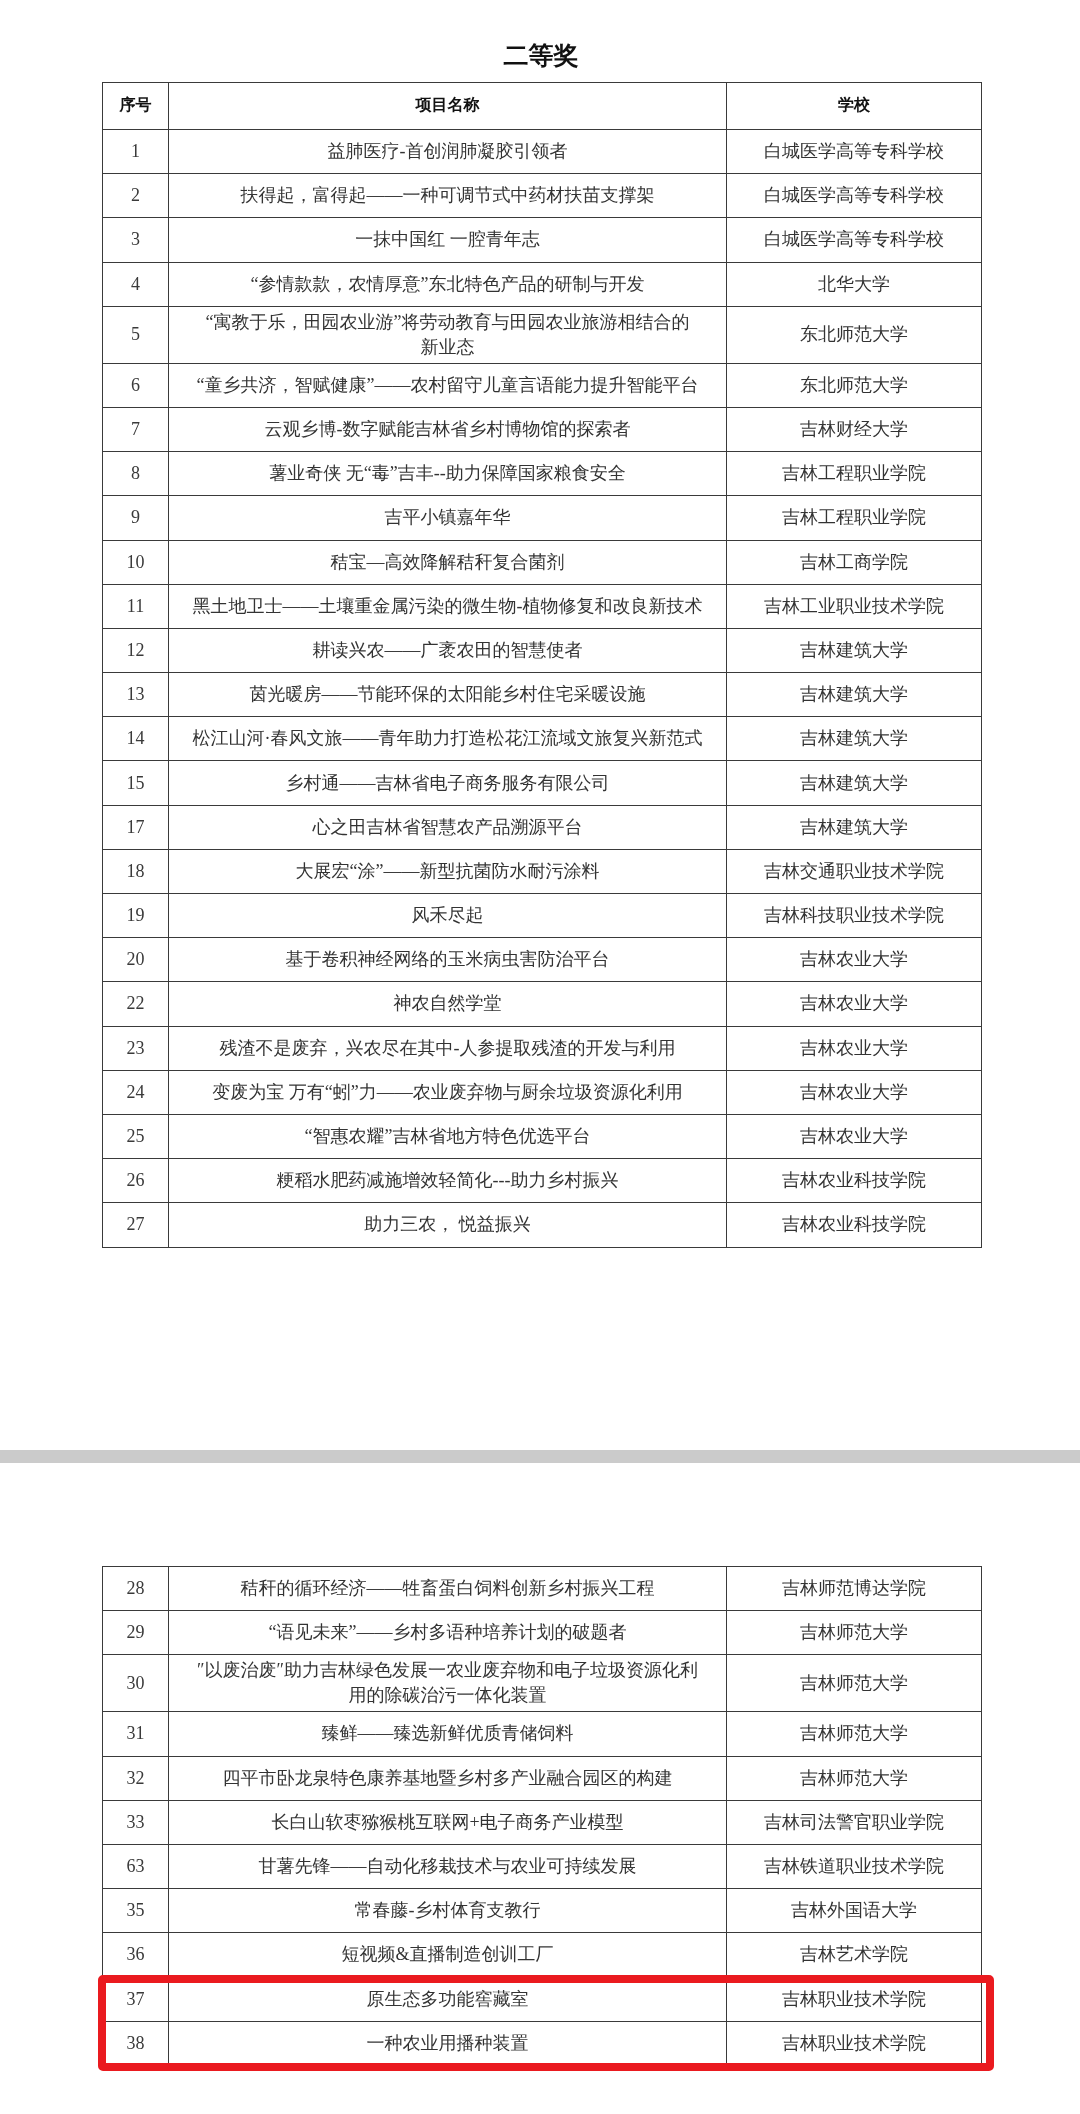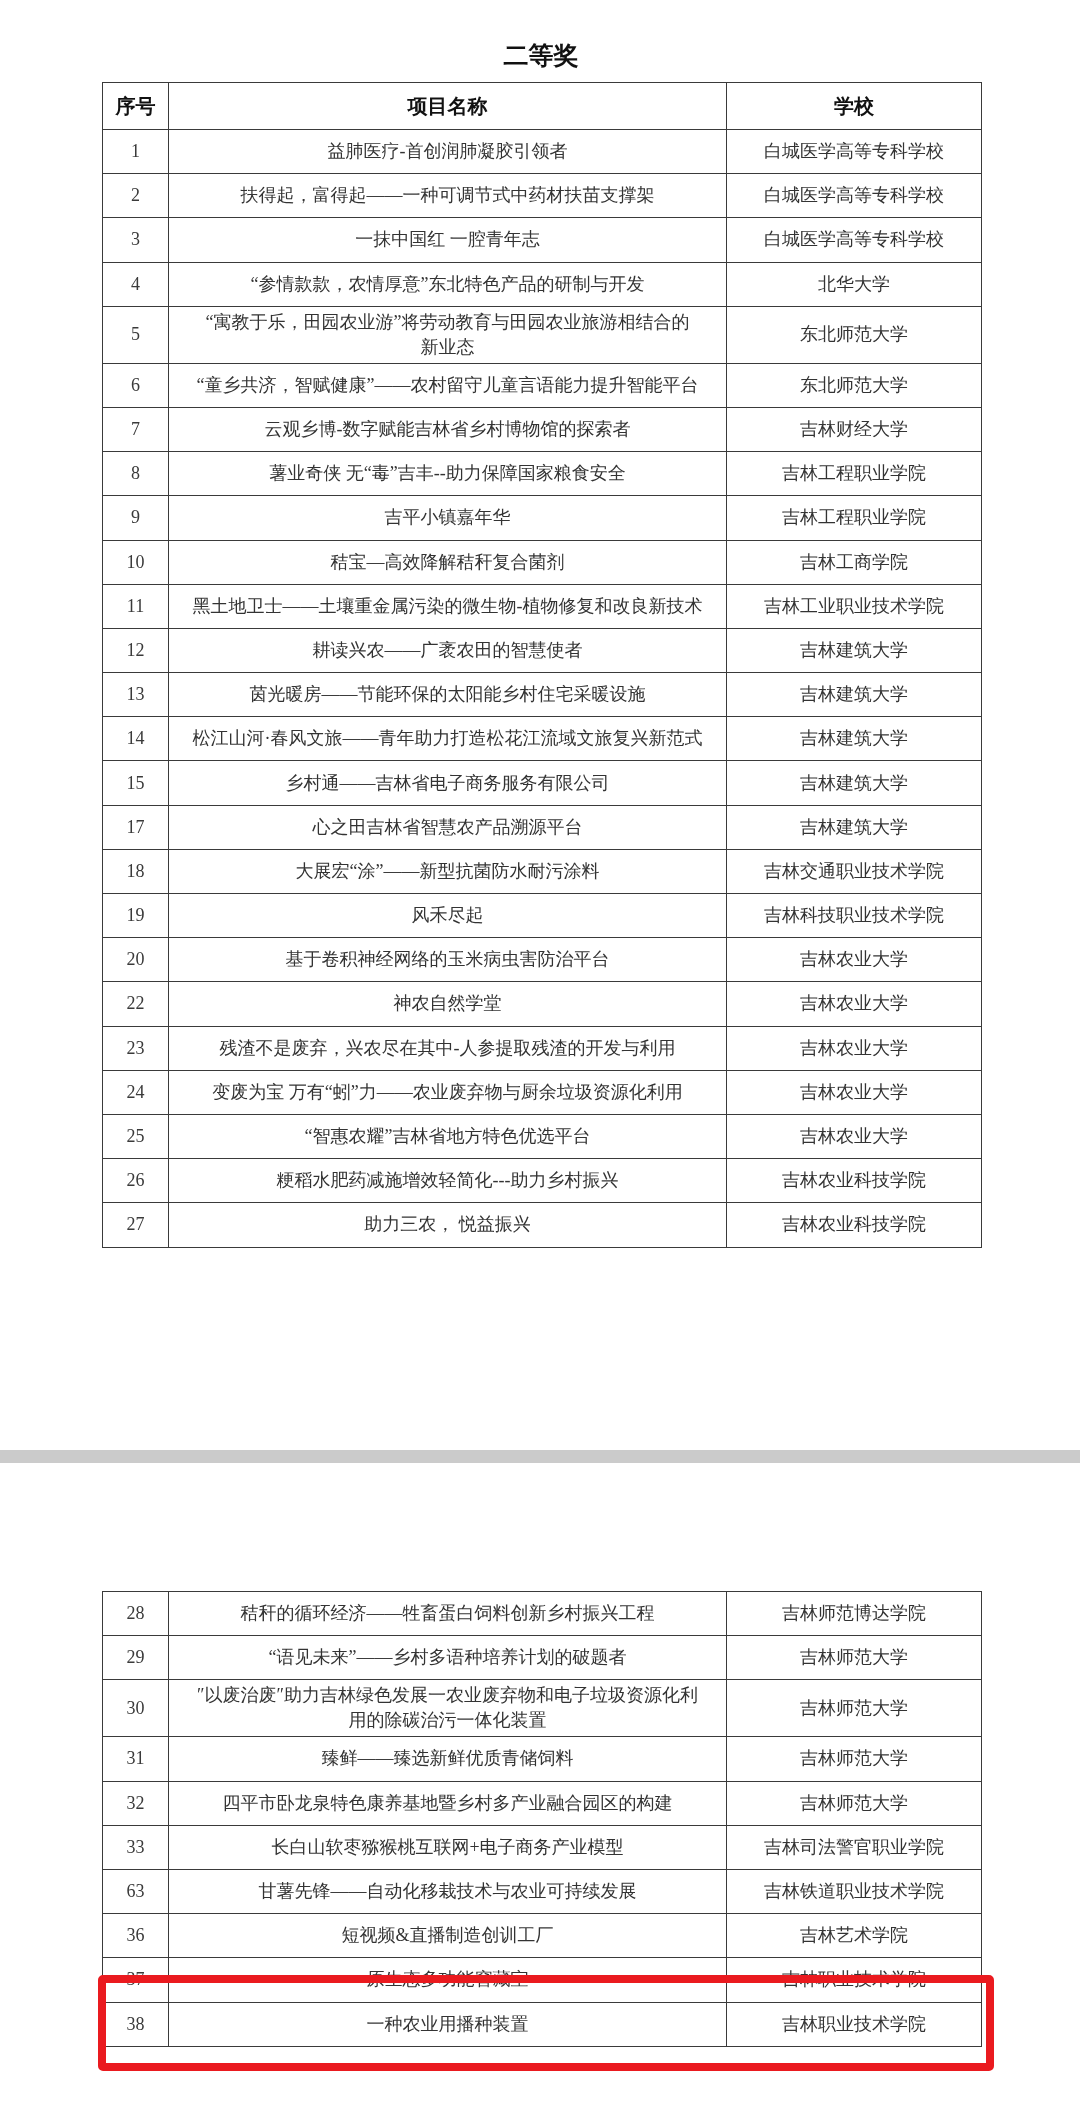--- a/index.html
+++ b/index.html
@@ -36,36 +36,36 @@
       border: 1.5px solid #3a3a3a;
       padding: 3px 6px;
       text-align: center;
       vertical-align: middle;
       white-space: pre;
       line-height: 25px;
       font-size: 18px;
       overflow: visible;
     }
     .award-table th {
-      font-family: Liberation Sans, sans-serif;
+      font-family: Liberation Mono, monospace;
       font-weight: bold;
-      font-size: 20px;
+      font-size: 16px;
       color: #111111;
     }
     .award-table thead tr { height: 47px; }
     .award-table tbody tr { height: 44.2px; }
     .award-table td.c-no {
       font-family: "Liberation Serif", "DejaVu Serif", serif;
       font-size: 18px;
       color: #3a3a3a;
     }
     .award-table td.c-proj,
     .award-table td.c-school { color: #333333; }
     #table-page1 { top: 82px; }
-    #table-page2 { top: 1566px; margin-top: 25px; }
+    #table-page2 { top: 1566px; }
     .page-divider {
       position: absolute;
       left: 0;
       top: 1450px;
       width: 1080px;
       height: 13px;
       background: #cbcbcb;
     }
     .highlight-box {
       position: absolute;
@@ -300,20 +300,25 @@
         <td class="c-proj">长白山软枣猕猴桃互联网+电子商务产业模型</td>
         <td class="c-school">吉林司法警官职业学院</td>
       </tr>
 
       <tr>
         <td class="c-no">63</td>
         <td class="c-proj">甘薯先锋——自动化移栽技术与农业可持续发展</td>
         <td class="c-school">吉林铁道职业技术学院</td>
       </tr>
 
+      <tr>
+        <td class="c-no">35</td>
+        <td class="c-proj">常春藤-乡村体育支教行</td>
+        <td class="c-school">吉林外国语大学</td>
+      </tr>
 
       <tr>
         <td class="c-no">36</td>
         <td class="c-proj">短视频&amp;直播制造创训工厂</td>
         <td class="c-school">吉林艺术学院</td>
       </tr>
 
       <tr>
         <td class="c-no">37</td>
         <td class="c-proj">原生态多功能窖藏室</td>

